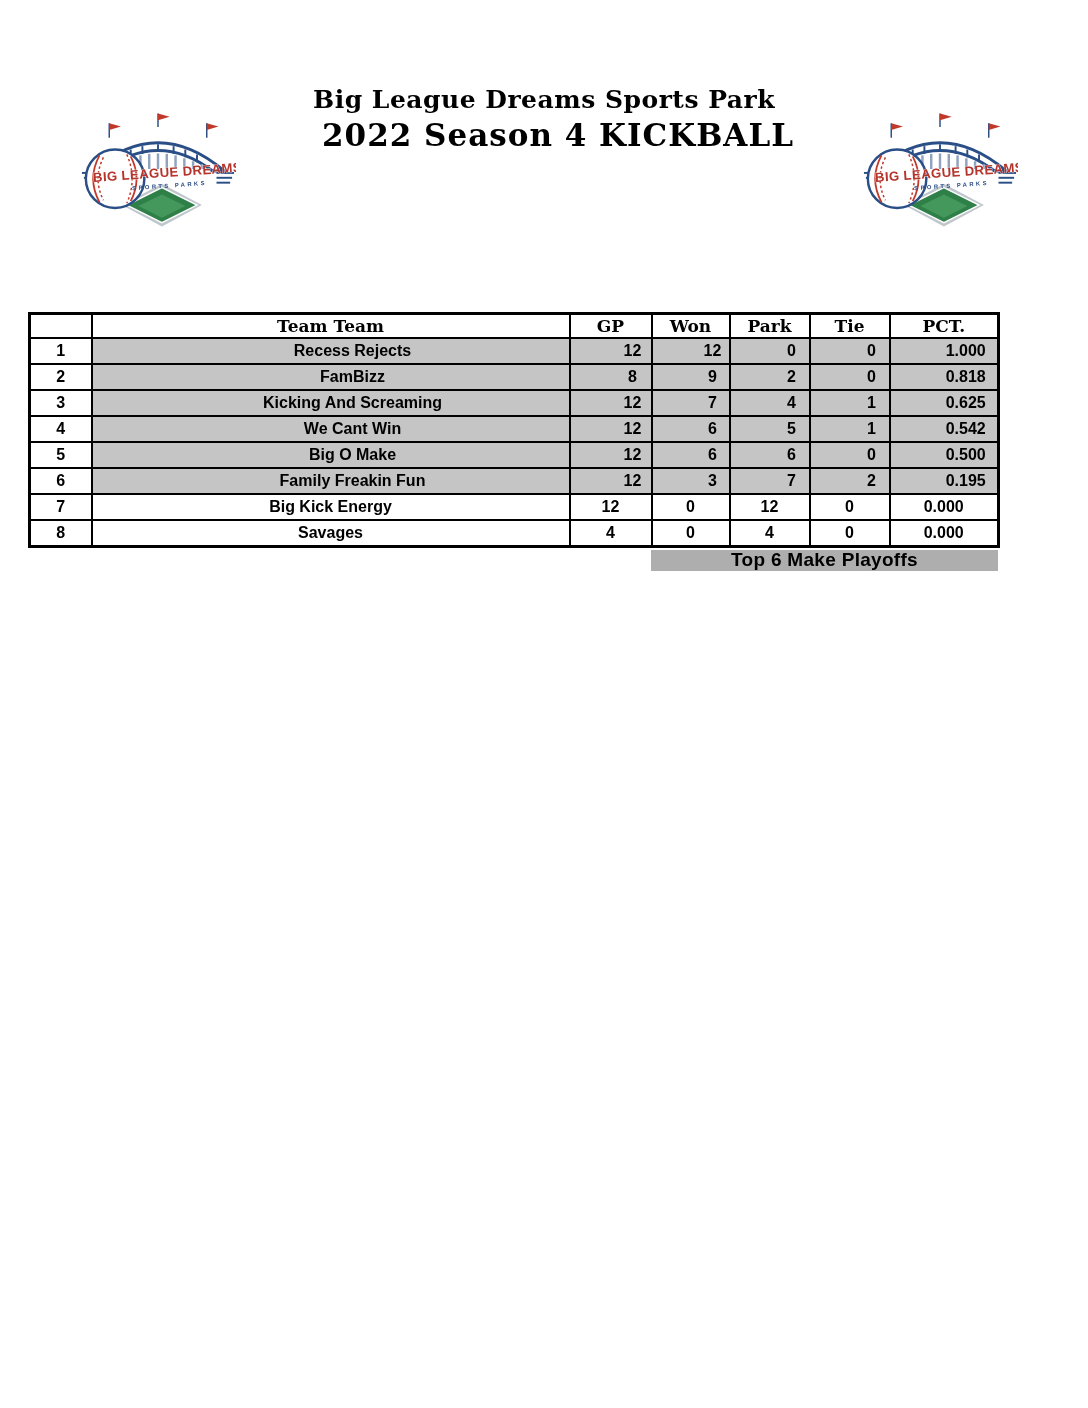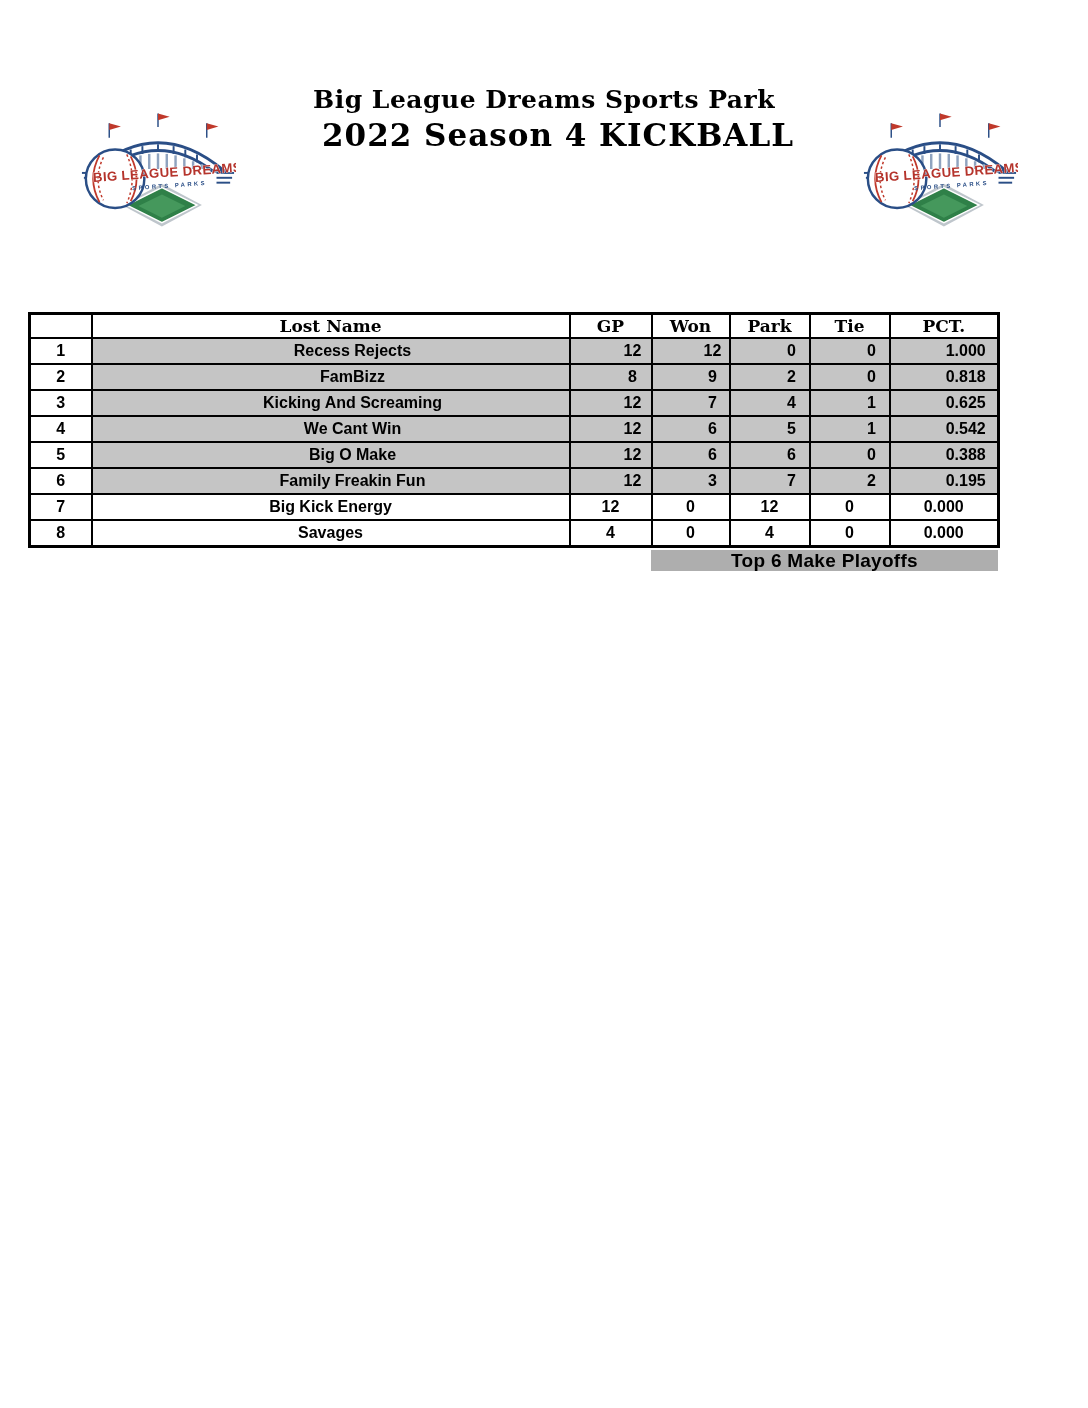--- a/index.html
+++ b/index.html
@@ -41,21 +41,21 @@
     height:22px; background:#fff;
   }
   table.standings td {
     font-weight:bold; font-size:16px; height:24px; background:#fff;
   }
   td.rank { text-align:right; padding-right:8px; }
   tr.shaded td.val { background:#c5c5c5;padding-left:44px; }
 
   .note-bar {
     margin-left:623px; margin-top:2px; width:347px; height:21px;
-    background:#aeaeae; display:flex; align-items:center; justify-content:center;
+    background:#aeaeae; display:flex; align-items:flex-end; justify-content:center;
     font-weight:bold; font-size:19px; letter-spacing:0.3px;
   }
 </style>
 </head>
 <body>
 
 <div class="page">
 
   <div class="title-wrap">
     <div class="title1">Big League Dreams Sports Park</div>
@@ -194,21 +194,21 @@
           <col style="width:478px">
           <col style="width:82px">
         <col style="width:78px">
           <col style="width:80px">
           <col style="width:80px">
           <col style="width:109px">
       </colgroup>
       <thead>
         <tr>
           <th></th>
-          <th>Lost Name</th>
+          <th>Team Team</th>
           <th>GP</th>
           <th>Won</th>
           <th>Park</th>
           <th>Tie</th>
           <th>PCT.</th>
         </tr>
       </thead>
       <tbody>
         <tr class="shaded">
           <td class="rank">1</td>
@@ -246,21 +246,21 @@
           <td class="val">1</td>
           <td class="val">0.542</td>
         </tr>
         <tr class="shaded">
           <td class="rank">5</td>
           <td class="val">Big O Make</td>
           <td class="val">12</td>
           <td class="val">6</td>
           <td class="val">6</td>
           <td class="val">0</td>
-          <td class="val">0.388</td>
+          <td class="val">0.500</td>
         </tr>
         <tr class="shaded">
           <td class="rank">6</td>
           <td class="val">Family Freakin Fun</td>
           <td class="val">12</td>
           <td class="val">3</td>
           <td class="val">7</td>
           <td class="val">2</td>
           <td class="val">0.195</td>
         </tr>

